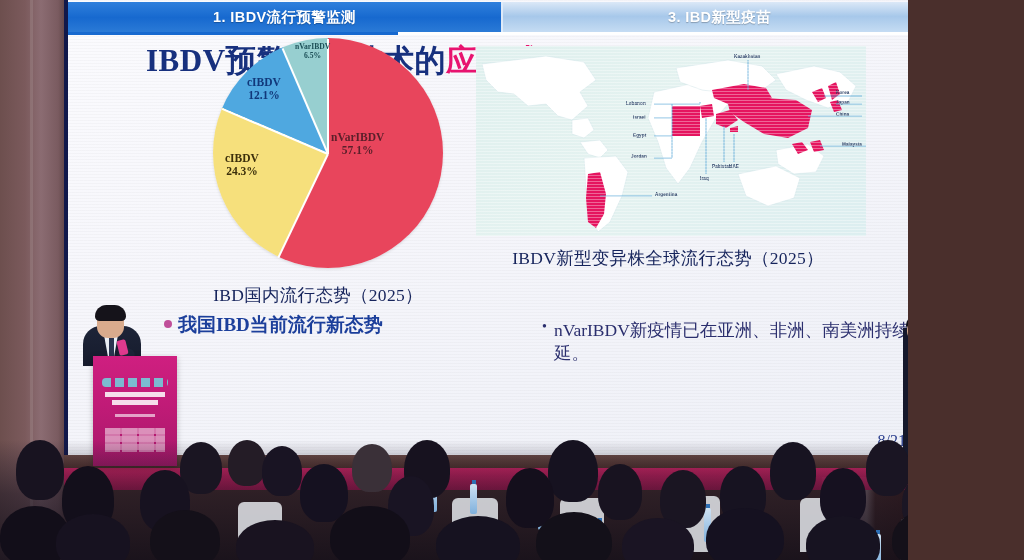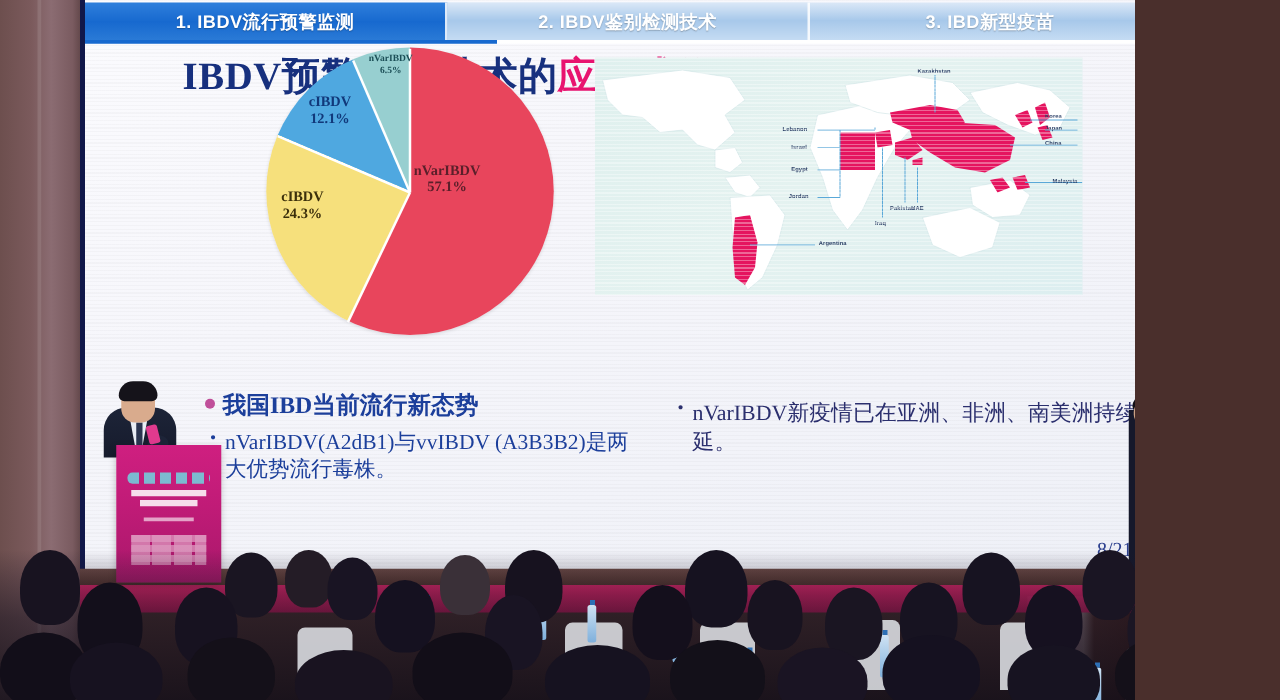--- a/index.html
+++ b/index.html
@@ -229,23 +229,20 @@
 
   <div class="wall-left"></div>
   <div class="wall-right"></div>
   <div class="screen-frame"></div>
 
   <div class="slide">
 
     <div class="tabbar">
       <div class="tab active">
         <span>1. IBDV流行预警监测</span>
-      </div>
-      <div class="tab dim">
-        <span>2. IBDV鉴别检测技术</span>
       </div>
       <div class="tab dim">
         <span>3. IBD新型疫苗</span>
       </div>
     </div>
     <div class="tabbar-underline"></div>
 
     <div class="slide-title">
       <span class="t-blue">IBDV预警监测技术的</span><span class="t-pink">应用成效</span>
     </div>
@@ -269,20 +266,21 @@
         </div>
         <div class="pie-lbl lbl-c">
           <span>cIBDV</span>
           <span class="v">12.1%</span>
         </div>
         <div class="pie-lbl lbl-att">
           <span>nVarIBDV</span>
           <span class="v">6.5%</span>
         </div>
       </div>
+      <div class="chart-caption">IBD国内流行态势（2025）</div>
     </div>
 
     <div class="map-block">
       <div class="map-frame">
         <svg viewBox="0 0 390 190" width="390" height="190">
 
           <g fill="#ffffff" stroke="#cfe3e6" stroke-width="0.5">
             <path d="M6,18 L70,10 L108,16 L120,34 L104,46 L112,60 L96,74 L82,70 L70,58 L52,60 L38,48 L22,46 L10,34 Z"></path>
             <path d="M96,74 L112,72 L118,84 L108,92 L96,88 Z"></path>
             <path d="M104,96 L124,94 L132,104 L124,112 L112,108 Z"></path>
@@ -333,28 +331,28 @@
         <div class="map-lbl" style="left:366px; top:96px;">Malaysia</div>
         <div class="map-lbl" style="left:236px; top:118px;">Pakistan</div>
         <div class="map-lbl" style="left:253px; top:118px;">UAE</div>
         <div class="map-lbl" style="left:224px; top:130px;">Iraq</div>
         <div class="map-lbl" style="left:150px; top:55px;">Lebanon</div>
         <div class="map-lbl" style="left:157px; top:69px;">Israel</div>
         <div class="map-lbl" style="left:157px; top:87px;">Egypt</div>
         <div class="map-lbl" style="left:155px; top:108px;">Jordan</div>
         <div class="map-lbl" style="left:179px; top:146px;">Argentina</div>
       </div>
+      <div class="map-caption">IBDV新型变异株全球流行态势（2025）</div>
     </div>
 
     <div class="txt-left">
       <div class="bullet-head">
         <span class="dot-pink"></span>
         <span>我国IBD当前流行新态势</span>
       </div>
-      <div class="bullet-item">nVarIBDV(A2dB1)与vvIBDV (A3B3B2)是两大优势流行毒株。</div>
     </div>
 
     <div class="txt-right">
       <div class="bullet-item">nVarIBDV新疫情已在亚洲、非洲、南美洲持续蔓延。</div>
     </div>
 
     <div class="page-num">8/21</div>
   </div>
 
   <div class="stage-front"></div>

